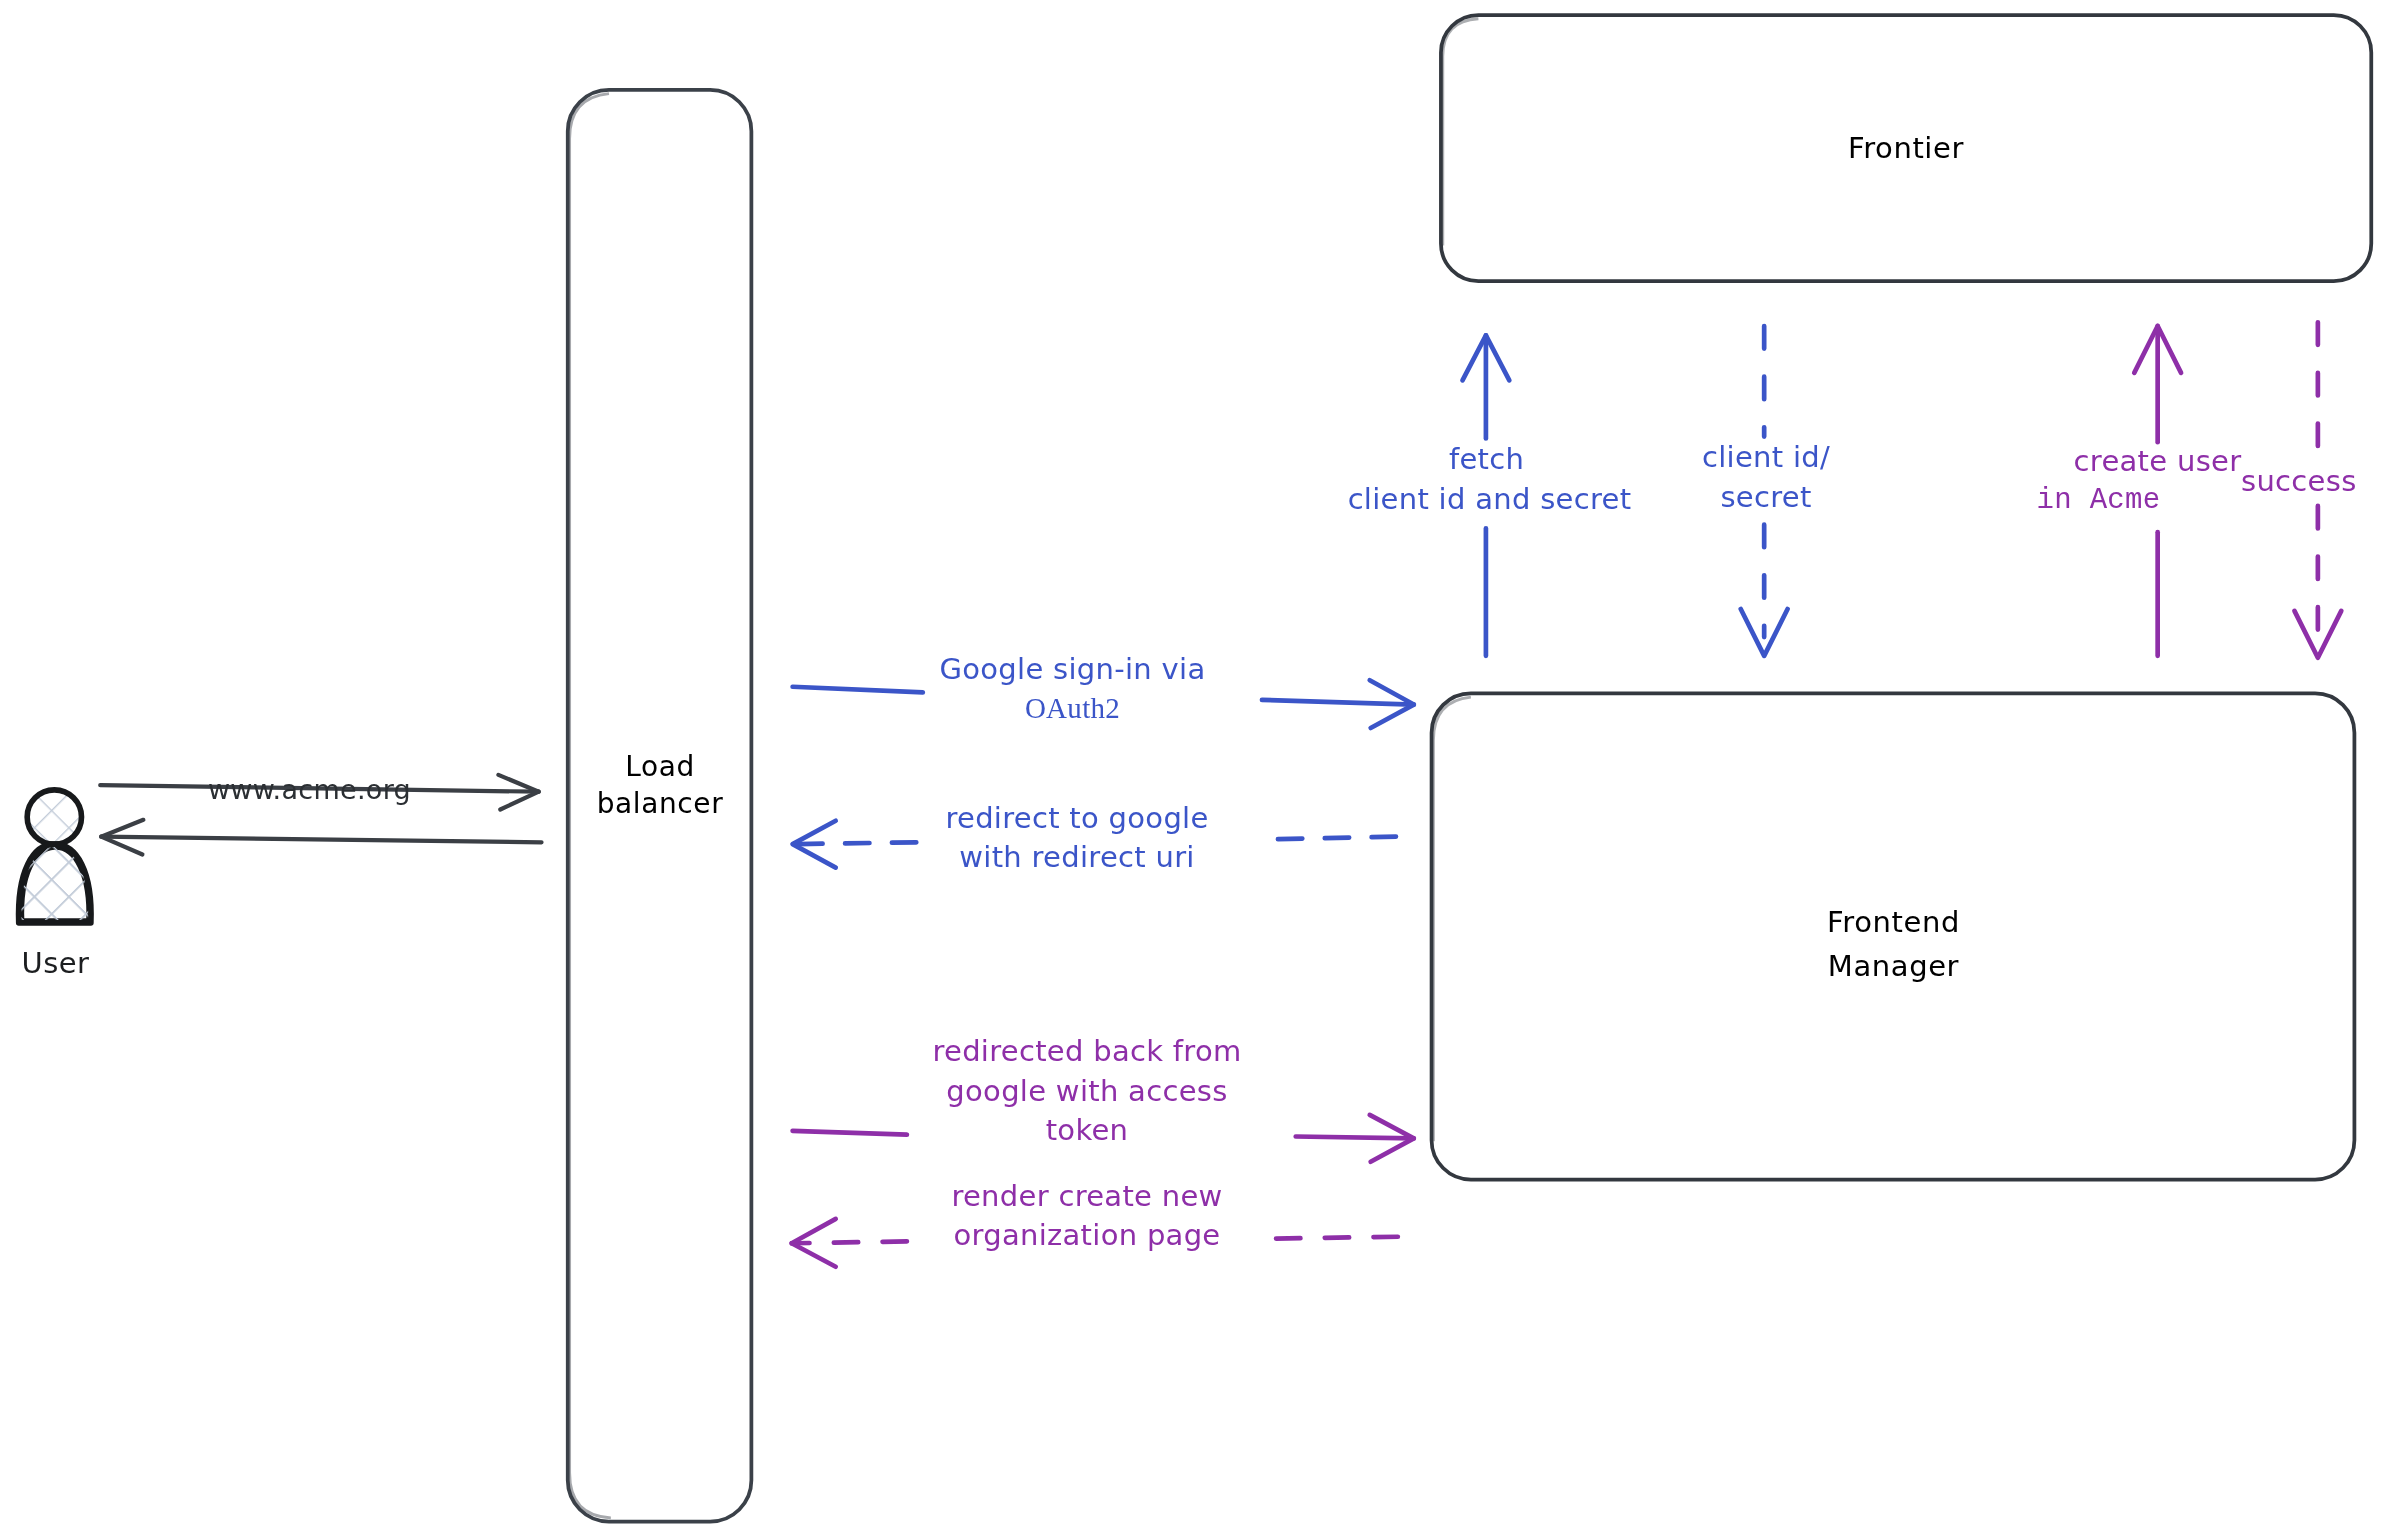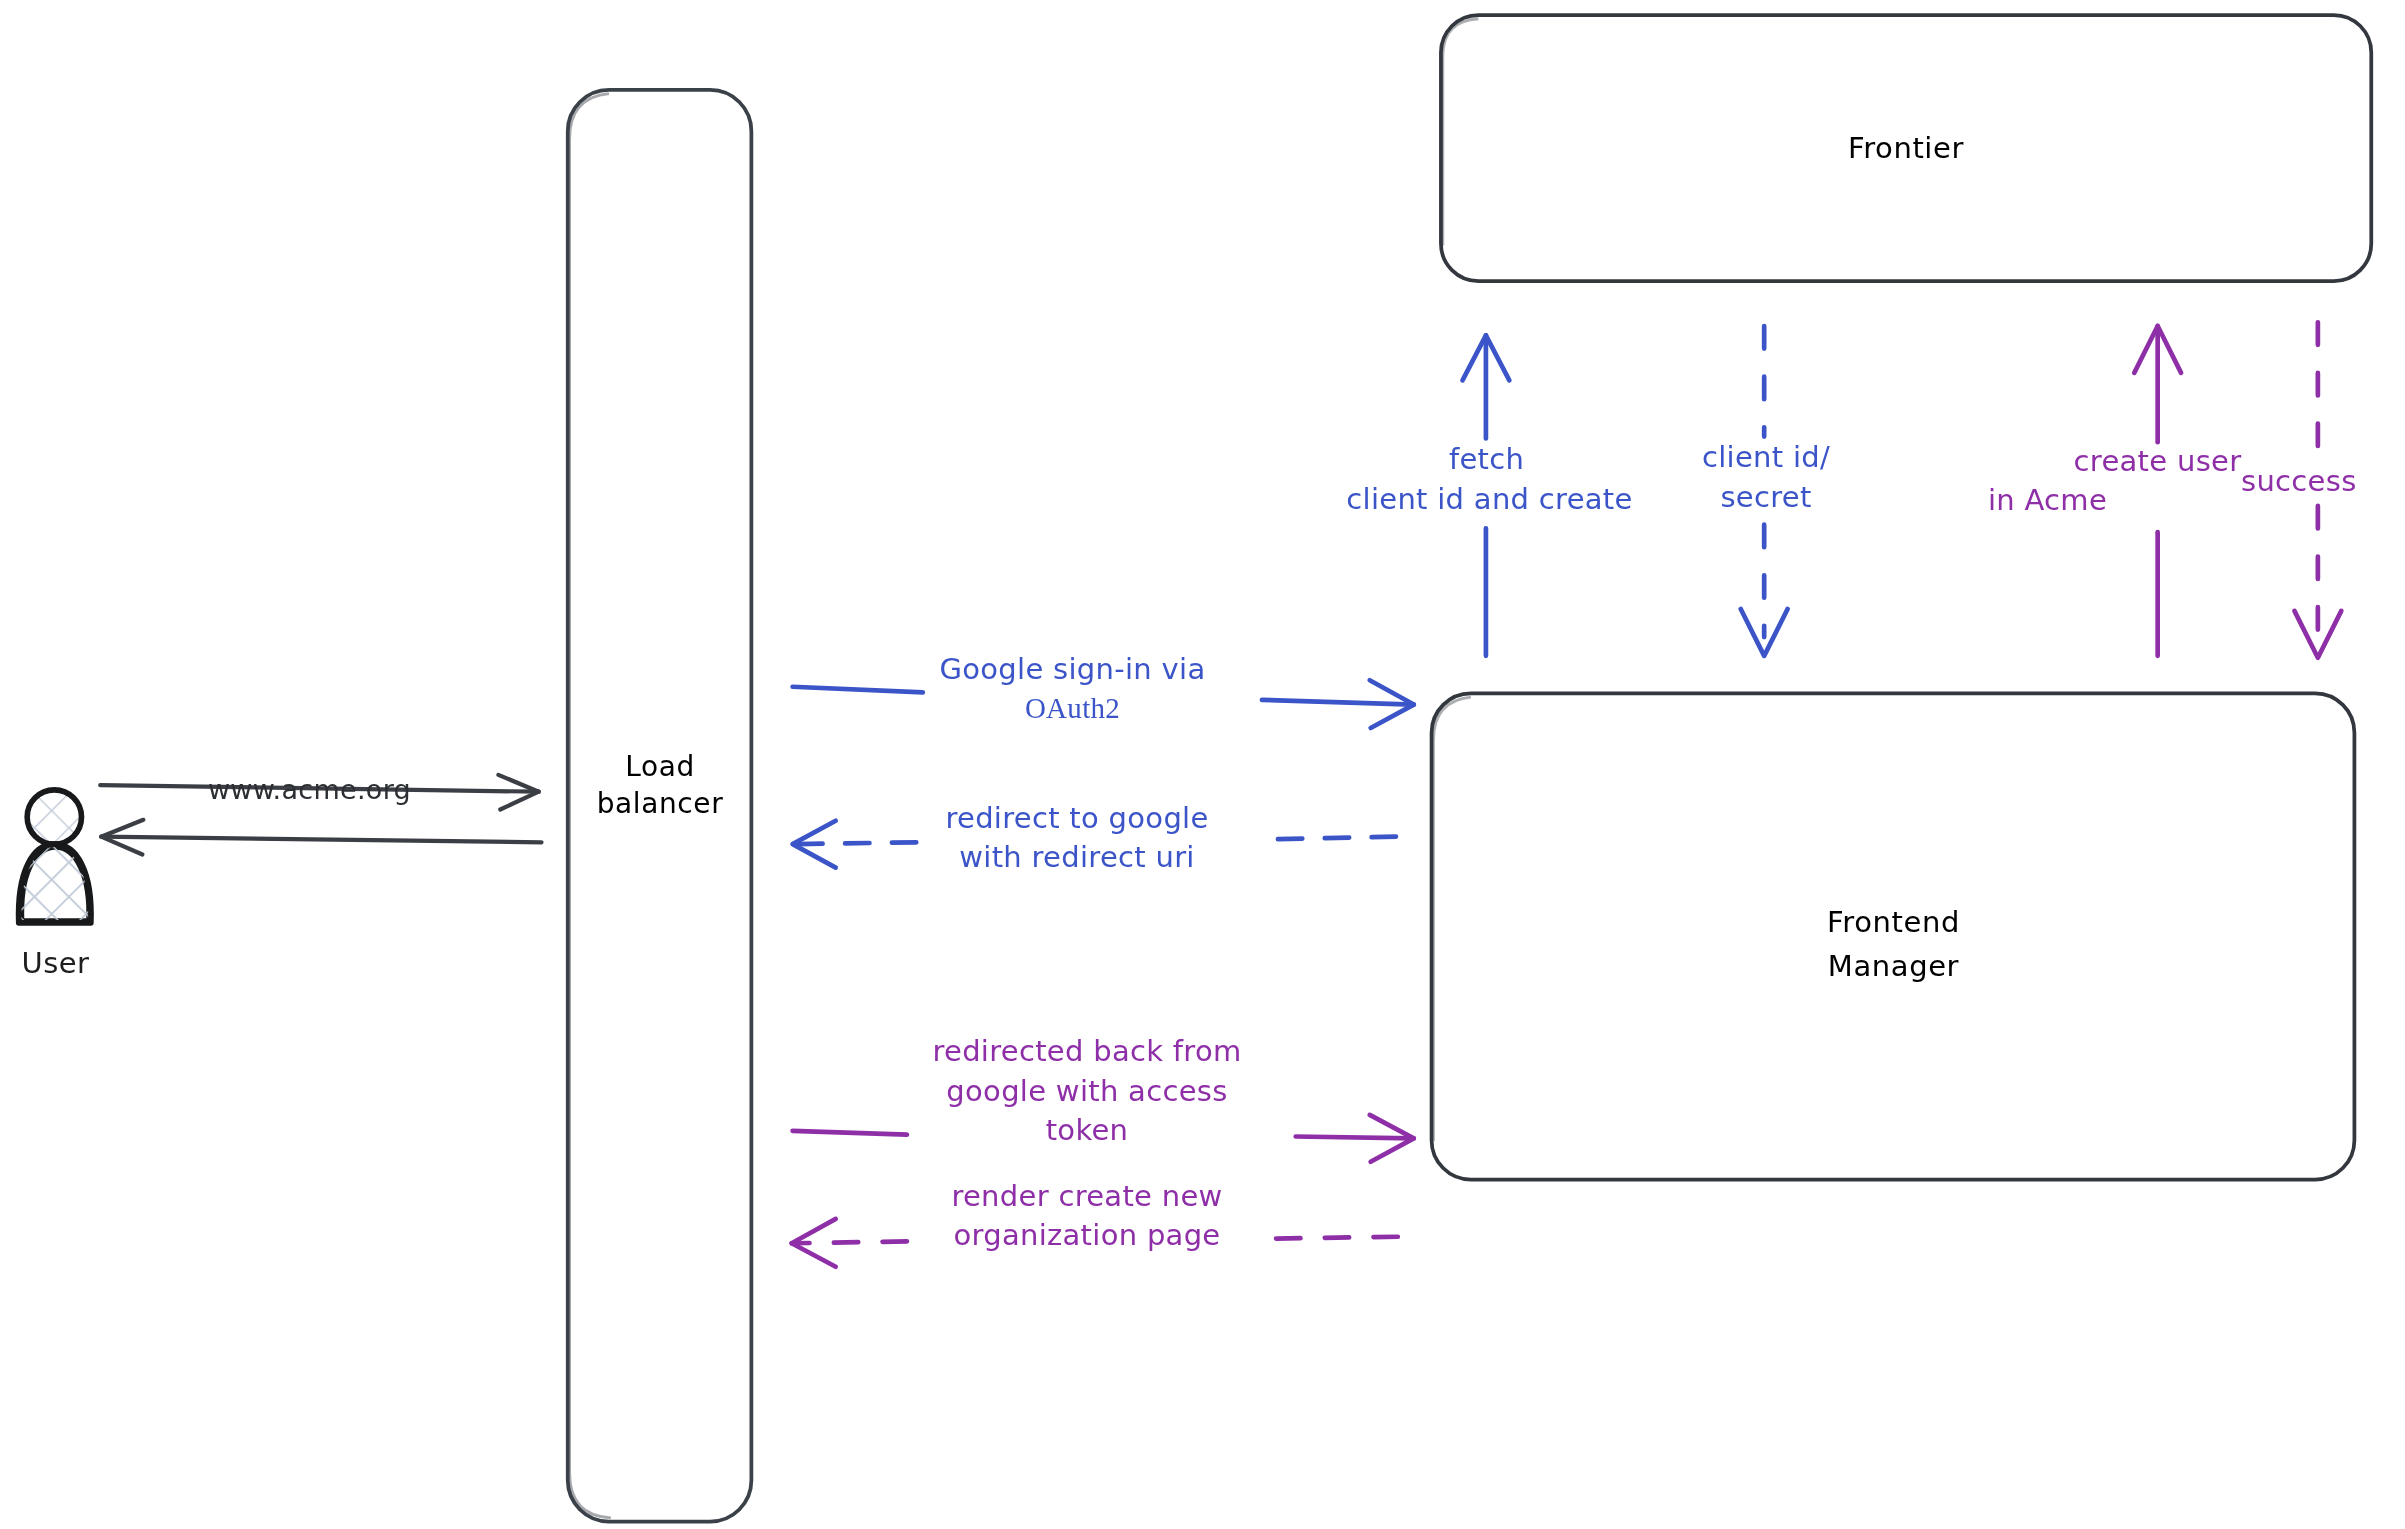--- a/index.html
+++ b/index.html
@@ -172,24 +172,24 @@
   <div class="lbl edge-label-blue" style="left:899px; top:840px; width:356px;">with redirect uri</div>
 
   <div class="lbl edge-label-purple" style="left:881px; top:1034px; width:412px;">redirected back from</div>
   <div class="lbl edge-label-purple" style="left:881px; top:1074px; width:412px;">google with access</div>
   <div class="lbl edge-label-purple" style="left:881px; top:1113px; width:412px;">token</div>
 
   <div class="lbl edge-label-purple" style="left:890px; top:1179px; width:394px;">render create new</div>
   <div class="lbl edge-label-purple" style="left:890px; top:1218px; width:394px;">organization page</div>
 
   <div class="lbl edge-label-blue" style="left:1374px; top:442px; width:225px;">fetch</div>
-  <div class="lbl edge-label-blue" style="left:1302px; top:482px; width:375px;">client id and create</div>
+  <div class="lbl edge-label-blue" style="left:1302px; top:482px; width:375px;">client id and secret</div>
 
   <div class="lbl edge-label-blue" style="left:1663px; top:440px; width:206px;">client id/</div>
   <div class="lbl edge-label-blue" style="left:1663px; top:480px; width:206px;">secret</div>
 
   <div class="lbl edge-label-purple" style="left:2031px; top:444px; width:253px;">create user</div>
-  <div class="lbl edge-label-purple" style="left:1921px; top:483px; width:253px;">in Acme</div>
+  <div class="lbl edge-label-purple" style="left:1972px; top:483px; width:253px;font-family:Liberation Mono, monospace;">in Acme</div>
 
   <div class="lbl edge-label-purple" style="left:2241px; top:464px; width:164px; text-align:left;">success</div>
 
 </div>
 
 
 </body></html>

